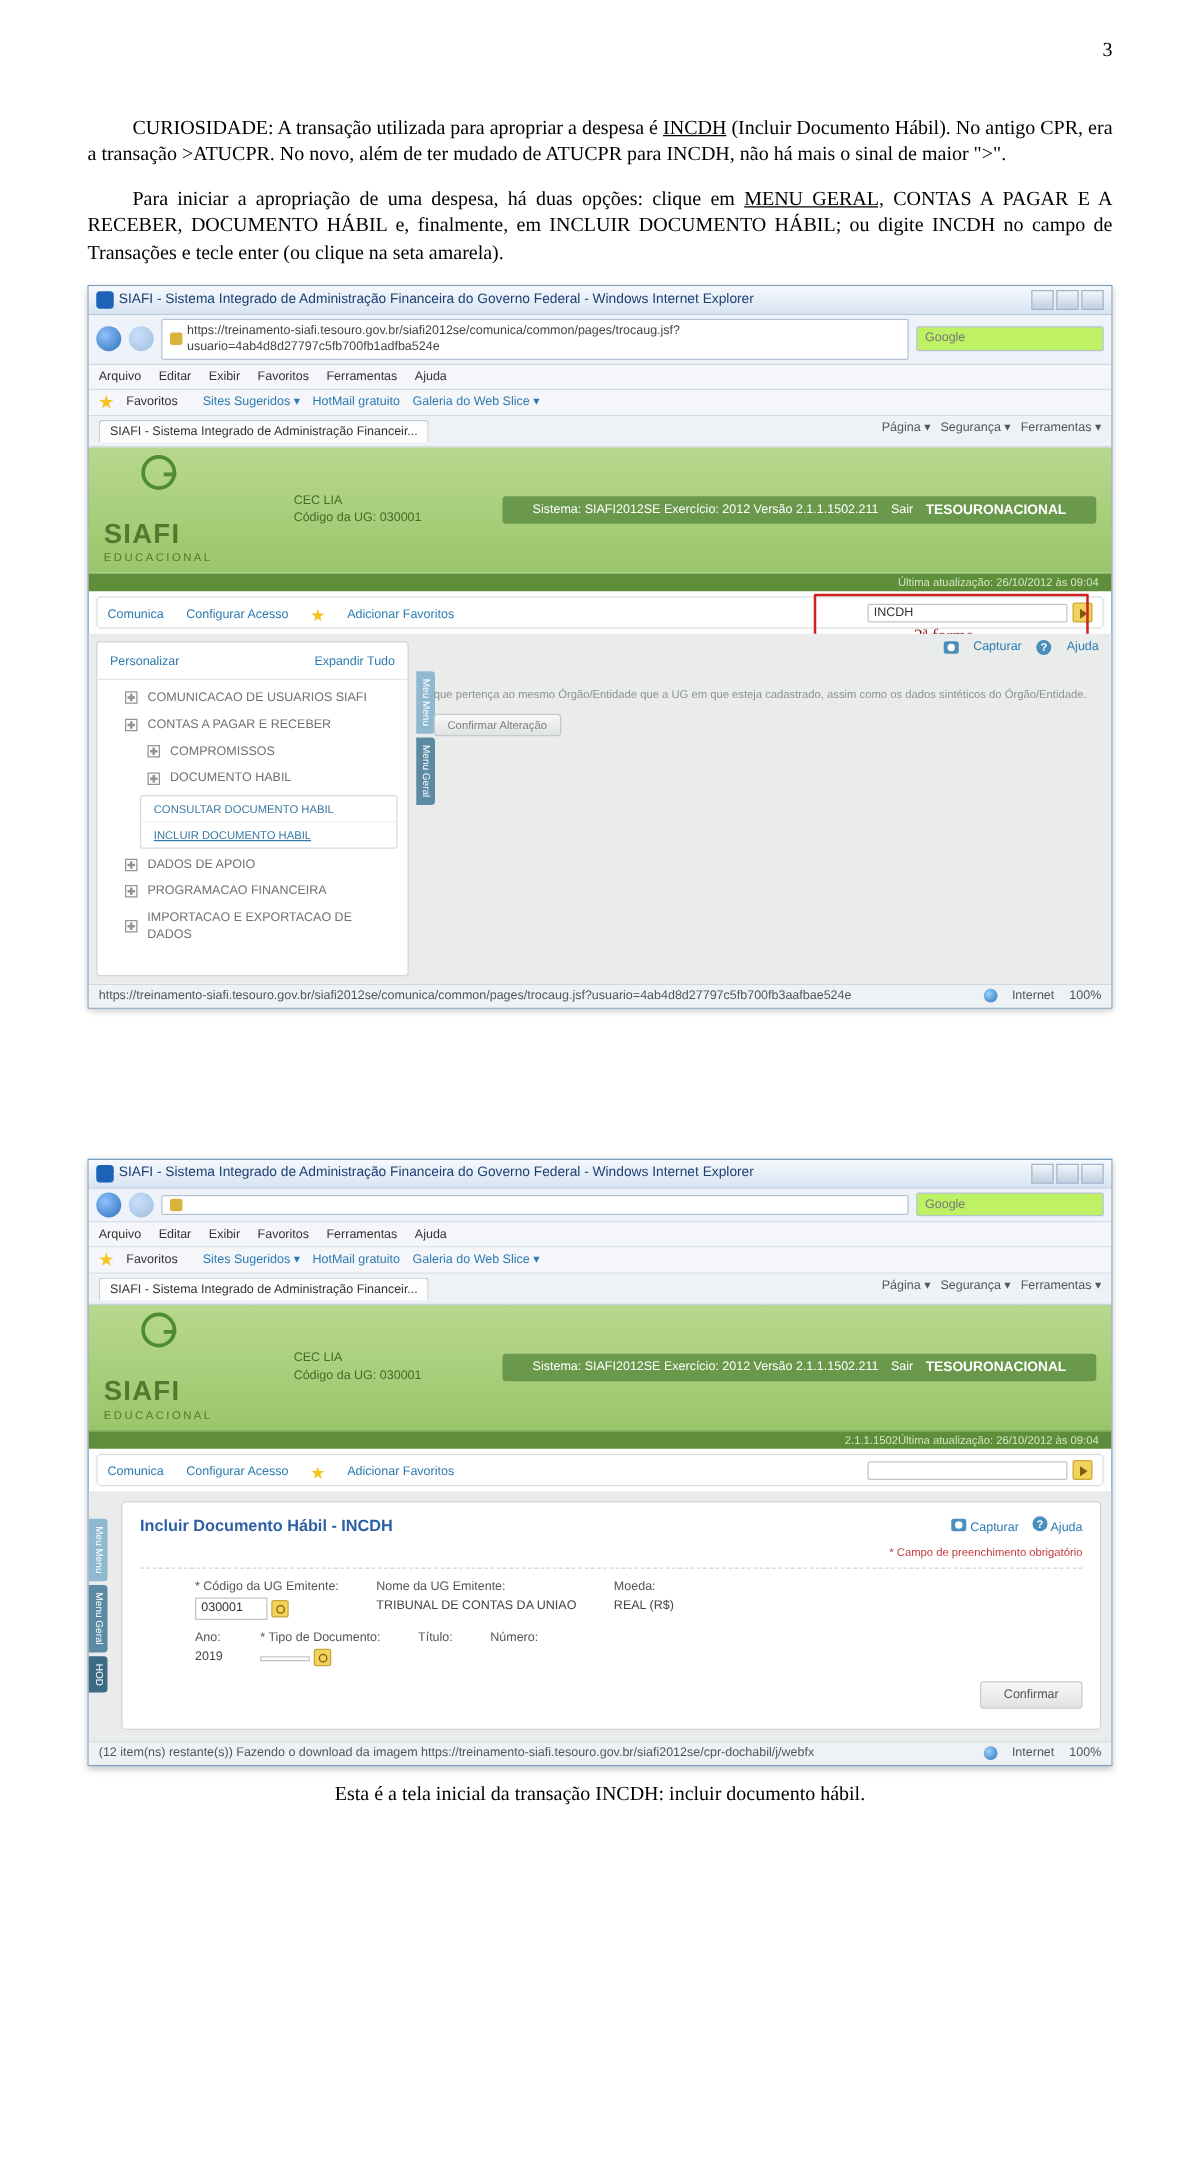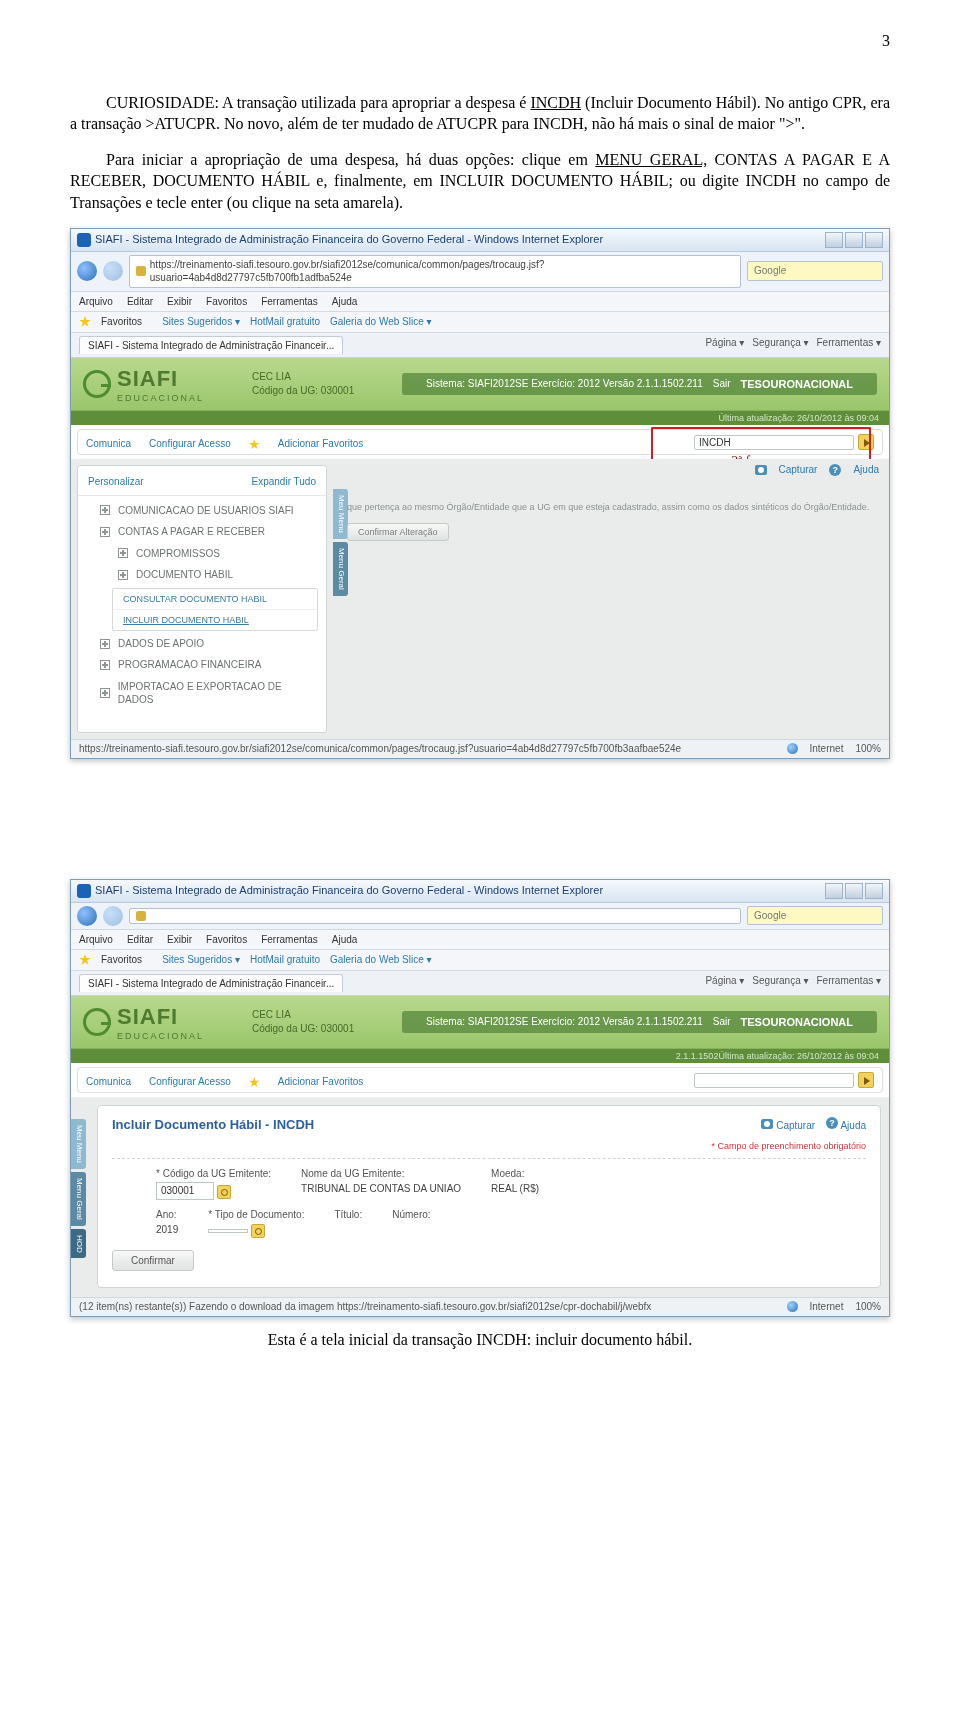--- a/index.html
+++ b/index.html
@@ -44,41 +44,41 @@
     display:flex; gap:6px; align-items:center; padding:3px 6px;
     background:#eef3f9; border-bottom:1px solid #cfd8e4;
   }
   .navbtn { width:20px;height:20px;border-radius:10px;background:radial-gradient(circle at 35% 35%,#8fc1ff,#2b70b5);display:inline-block;}
   .url {
     flex:1; background:#fff; border:1px solid #b6c2d2; padding:2px 6px;
     font-size:10px; color:#444; display:flex; gap:4px; align-items:center;
     border-radius:2px;
   }
   .url .lock { width:10px;height:10px;background:#d7b33c;border-radius:2px;display:inline-block;}
-  .srch { width:136px; background:#fef9c3;border:1px solid #b6c2d2;padding:2px 6px;font-size:10px;color:#777;border-radius:2px;}
+  .srch { width:150px; background:#bef264;border:1px solid #b6c2d2;padding:2px 6px;font-size:10px;color:#777;border-radius:2px;}
   .menubar {
     padding:3px 8px; font-size:10px; color:#333; display:flex; gap:14px;
     background:#f4f6f9; border-bottom:1px solid #d3dbe4;
   }
   .favbar {
     padding:3px 8px; font-size:10px; display:flex; gap:10px; align-items:center;
     background:#f4f6f9; border-bottom:1px solid #d3dbe4;
   }
   .favbar .star{width:12px;height:12px;background:#f3c61f;clip-path:polygon(50% 0,61% 35%,98% 35%,68% 57%,79% 91%,50% 70%,21% 91%,32% 57%,2% 35%,39% 35%);}
   .tabbar{ padding:3px 8px;font-size:10px;display:flex;gap:6px;background:#eef2f7;border-bottom:1px solid #c9d3df;}
   .ietab{background:#fdfdfd;border:1px solid #c3ccd6;border-bottom:none;padding:2px 8px;border-radius:3px 3px 0 0;}
   .toolsbar{margin-left:auto;display:flex;gap:8px;color:#555;}
 
   
   .siafi-top {
     background:linear-gradient(#b8d88d,#9ac66b);
     padding:6px 12px; display:flex; align-items:center; justify-content:space-between;
     border-bottom:1px solid #86b45a;
   }
-  .siafi-logo { display:flex; gap:6px; align-items:center;}
+  .siafi-logo { display:flex; gap:20px; align-items:center;flex-direction:column;}
   .siafi-logo .mark { width:28px;height:28px;border-radius:50%;border:3px solid #4f8b2f;position:relative;}
   .siafi-logo .mark::after{content:"";position:absolute;right:-3px;top:50%;width:10px;height:3px;background:#4f8b2f;}
   .siafi-logo .txt { font-size:22px;color:#4f7a2f;letter-spacing:1px;font-weight:bold;font-family:Arial,sans-serif;}
   .siafi-logo .edu {font-size:9px;color:#4f7a2f;letter-spacing:2px;margin-top:-2px;}
   .siafi-mid { color:#456a28;font-size:10px;text-align:left;}
   .siafi-right{font-size:10px;color:#fff;background:rgba(80,130,55,0.7);padding:4px 24px;border-radius:3px;display:flex;gap:10px;align-items:center;}
   .siafi-right .tn{font-size:11px;font-weight:bold;}
   .greenstrip{background:#5f8e3b;color:#d3e6c1;font-size:9px;text-align:right;padding:1px 10px;}
 
   .appbar {
@@ -140,21 +140,21 @@
   .panel-head{display:flex;justify-content:space-between;align-items:center;margin-bottom:6px;}
   .panel-head .title{color:#2d5fa5;font-size:13px;font-weight:bold;}
   .reqnote{color:#c33a3a;font-size:9px;}
   .formrow{display:flex;gap:30px;margin-top:8px;font-size:10px;color:#444;margin-left:44px;}
   .formrow .col{display:flex;flex-direction:column;gap:2px;}
   .formrow label{font-size:10px;color:#555;}
   .inp{border:1px solid #bfc7c4;padding:1px 4px;font-size:10px;background:#fff;color:#333;display:inline-block;}
   .inp.sm{width:58px;}
   .magnify{width:14px;height:14px;background:#f2d25b;border:1px solid #c7a93a;border-radius:2px;display:inline-block;position:relative;vertical-align:middle;}
   .magnify::after{content:"";position:absolute;left:3px;top:3px;width:5px;height:5px;border:1px solid #7a5b10;border-radius:50%;}
-  .centerbtn{text-align:left;margin:12px 0 6px 0;}
+  .centerbtn{text-align:right;margin:12px 0 6px 0;}
   .centerbtn .btn{display:inline-block;background:linear-gradient(#f8f8f7,#dfe3e1);border:1px solid #c4cac7;padding:3px 18px;border-radius:3px;color:#555;font-size:10px;}
   .footbtns{text-align:center;padding:8px 0;}
   .footbtns .btn{display:inline-block;background:linear-gradient(#9fb1b3,#7c8f91);border:1px solid #6c7f81;color:#eef3f2;padding:3px 12px;border-radius:3px;font-size:10px;margin:0 3px;}
   .footbtns .btn.dis{background:linear-gradient(#e8ebe9,#d6dad8);color:#aeb4b1;border-color:#cfd4d1;}
   .sidetabs2{position:absolute;left:0;top:22px;display:flex;flex-direction:column;gap:3px;}
   .sidetabs2 span{writing-mode:vertical-rl;background:#8fb9cf;color:#fff;font-size:8px;padding:6px 2px;border-radius:0 3px 3px 0;}
   .sidetabs2 span:nth-child(2){background:#5d8aa3;}
   .sidetabs2 span:nth-child(3){background:#3d6a85;}
 
   .caption { text-align:center; font-family:"Times New Roman",serif; font-size:16px; margin-top:12px;}

